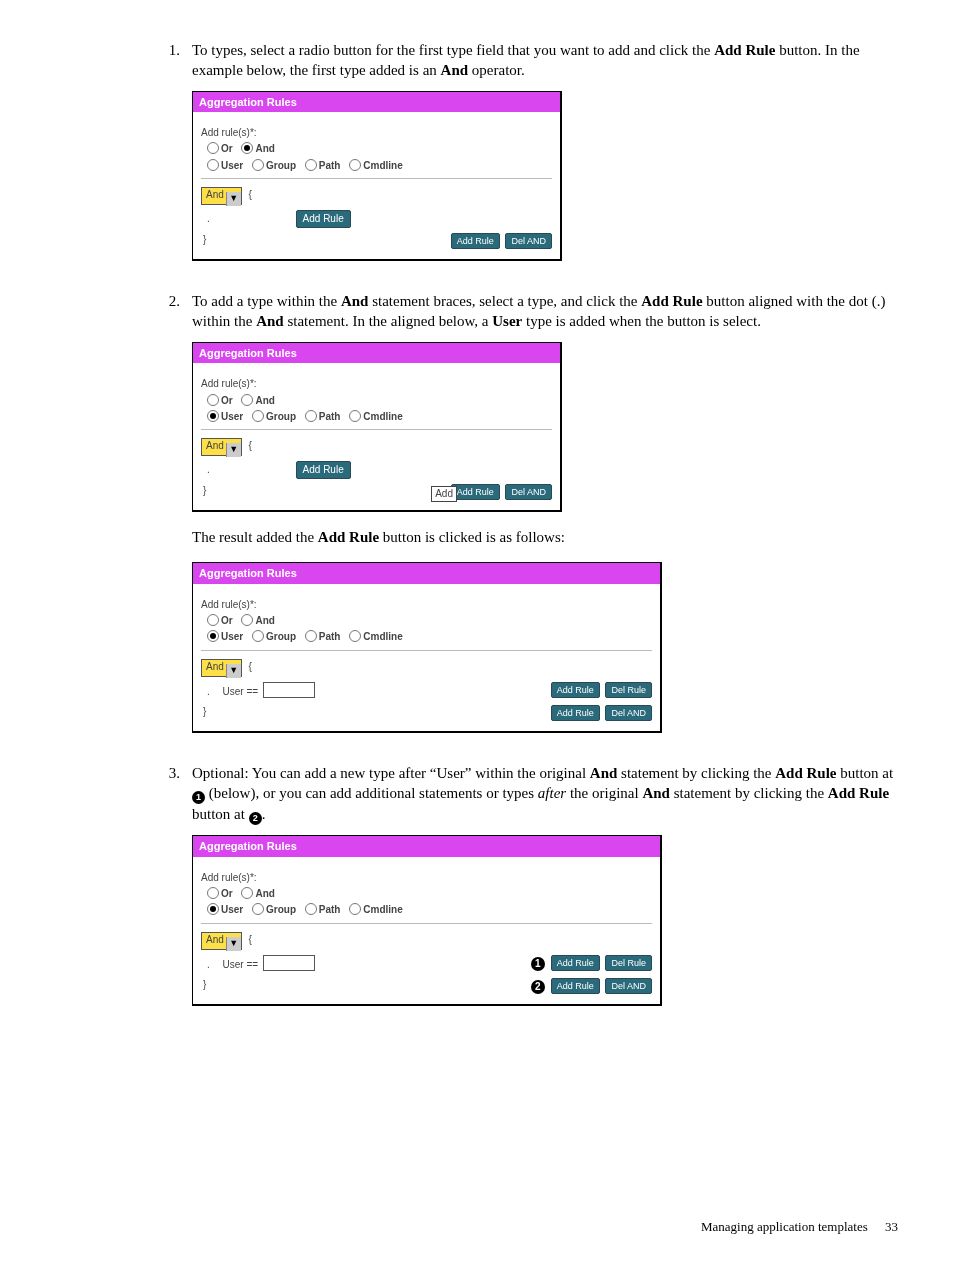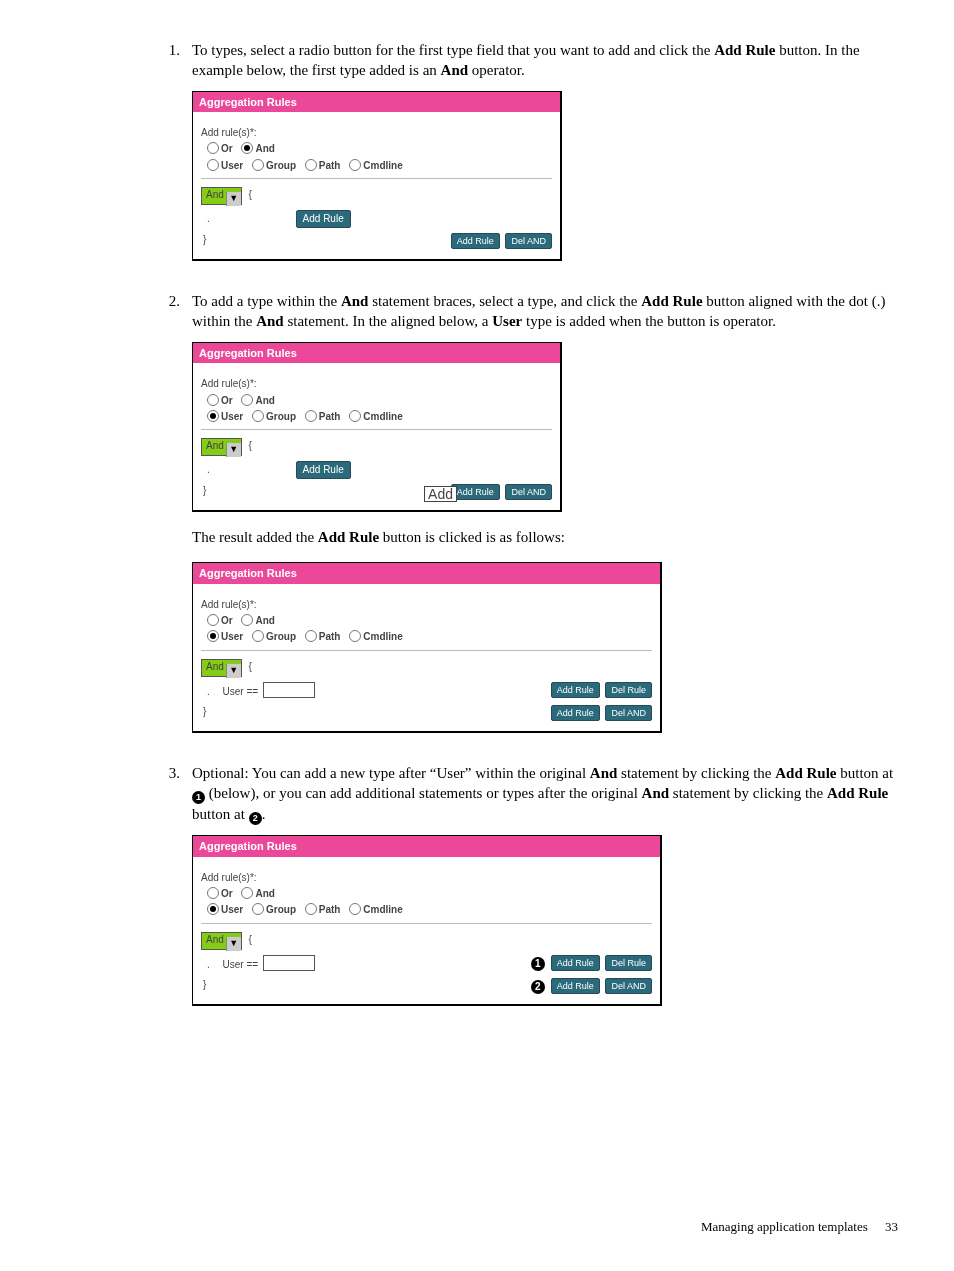--- a/index.html
+++ b/index.html
@@ -29,40 +29,40 @@
     line-height: 1.35;
   }
   ol.steps > li > .num {
     position: absolute;
     left: 0;
     top: 0;
     width: 24px;
     text-align: right;
   }
   .bold { font-weight: bold; }
-  .italic { }
+  .italic { font-style: italic; }
 
   
   .panel-wrap {
     margin: 10px 0 14px 0;
   }
   .panel {
     border: 1px solid #000;
     border-right-width: 2px;
     border-bottom-width: 2px;
     display: inline-block;
     font-family: Verdana, Arial, sans-serif;
     font-size: 10px;
     background: #fff;
     box-sizing: border-box;
   }
   .panel.w370 { width: 370px; }
   .panel.w470 { width: 470px; }
   .panel-header {
-    background: #ec4899;
+    background: #d946ef;
     color: #fff;
     font-weight: bold;
     padding: 3px 6px;
     font-size: 11px;
   }
   .panel-body {
     padding: 14px 8px 8px 8px;
     color: #444;
   }
   .addlabel { margin-bottom: 2px; font-size: 10px; color: #444; }
@@ -90,21 +90,21 @@
     border: 0; border-top: 1px solid #bbb;
     margin: 6px 0 8px 0;
   }
   .and-select {
     display: inline-block;
     border: 1px solid #555;
     height: 16px;
     line-height: 14px;
     padding: 0 0 0 4px;
     font-size: 10px;
-    background: #84cc16;
+    background: #fde047;
   }
   .and-select .arrow {
     display: inline-block;
     background: #ccc;
     width: 14px;
     height: 14px;
     text-align: center;
     line-height: 12px;
     vertical-align: -3px;
     border-left: 1px solid #888;
@@ -144,21 +144,21 @@
     vertical-align: -3px;
     margin: 0 2px;
     background: #fff;
   }
 
   
   .tip {
     position: absolute;
     border: 1px solid #444;
     background: #fff;
-    font-size: 14px;
+    font-size: 10px;
     padding: 0 3px;
     line-height: 14px;
   }
 
   
   .callout {
     display: inline-block;
     width: 14px; height: 14px;
     border-radius: 50%;
     background: #000;
@@ -227,21 +227,21 @@
               </div>
             </div>
           </div>
         </div>
       </div>
     </li>
 
     <li>
       <span class="num">2.</span>
       <span>
-        <span>To add a type within the </span><span class="bold">And</span><span> statement braces, select a type, and click the </span><span class="bold">Add Rule</span><span> button aligned with the dot (.) within the </span><span class="bold">And</span><span>  statement. In the aligned below, a </span><span class="bold">User</span><span> type is added when the button is operator.</span>
+        <span>To add a type within the </span><span class="bold">And</span><span> statement braces, select a type, and click the </span><span class="bold">Add Rule</span><span> button aligned with the dot (.) within the </span><span class="bold">And</span><span>  statement. In the aligned below, a </span><span class="bold">User</span><span> type is added when the button is select.</span>
       </span>
 
       <div class="panel-wrap">
         <div class="panel w370">
           <div class="panel-header">Aggregation Rules</div>
           <div class="panel-body">
             <div class="addlabel">Add rule(s)*:</div>
             <div class="radio-row">
               <label><span class="rdot"></span><span>Or</span></label>
               <label><span class="rdot"></span><span>And</span></label>

